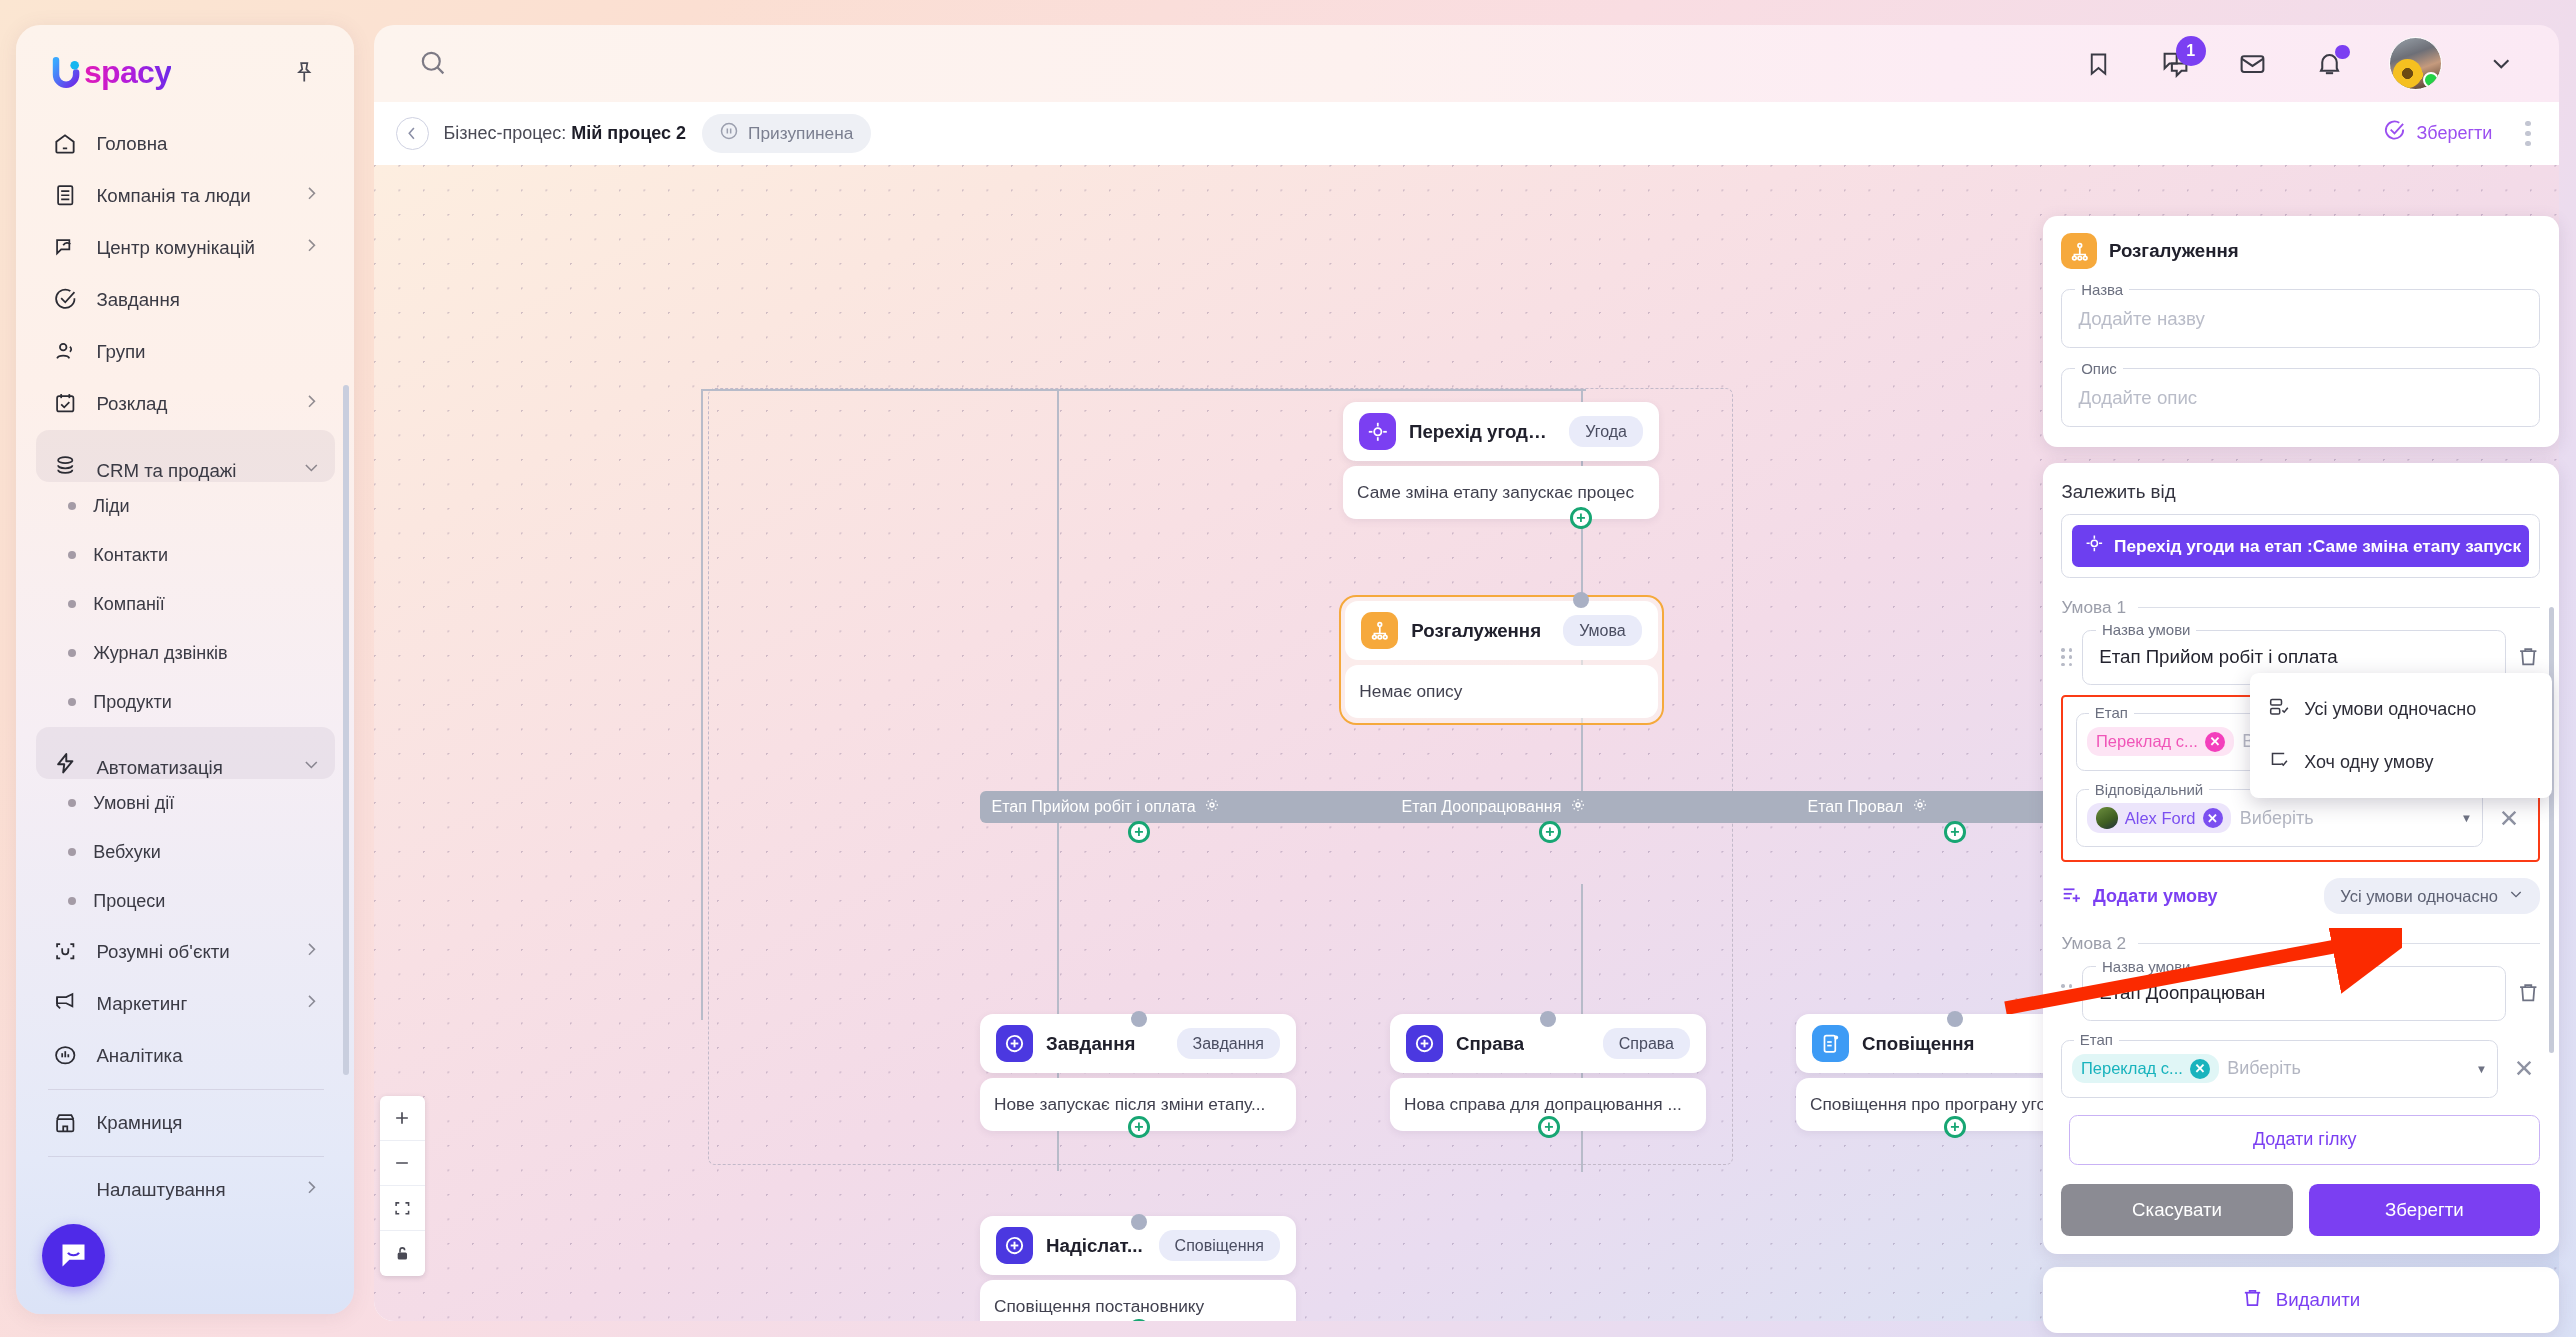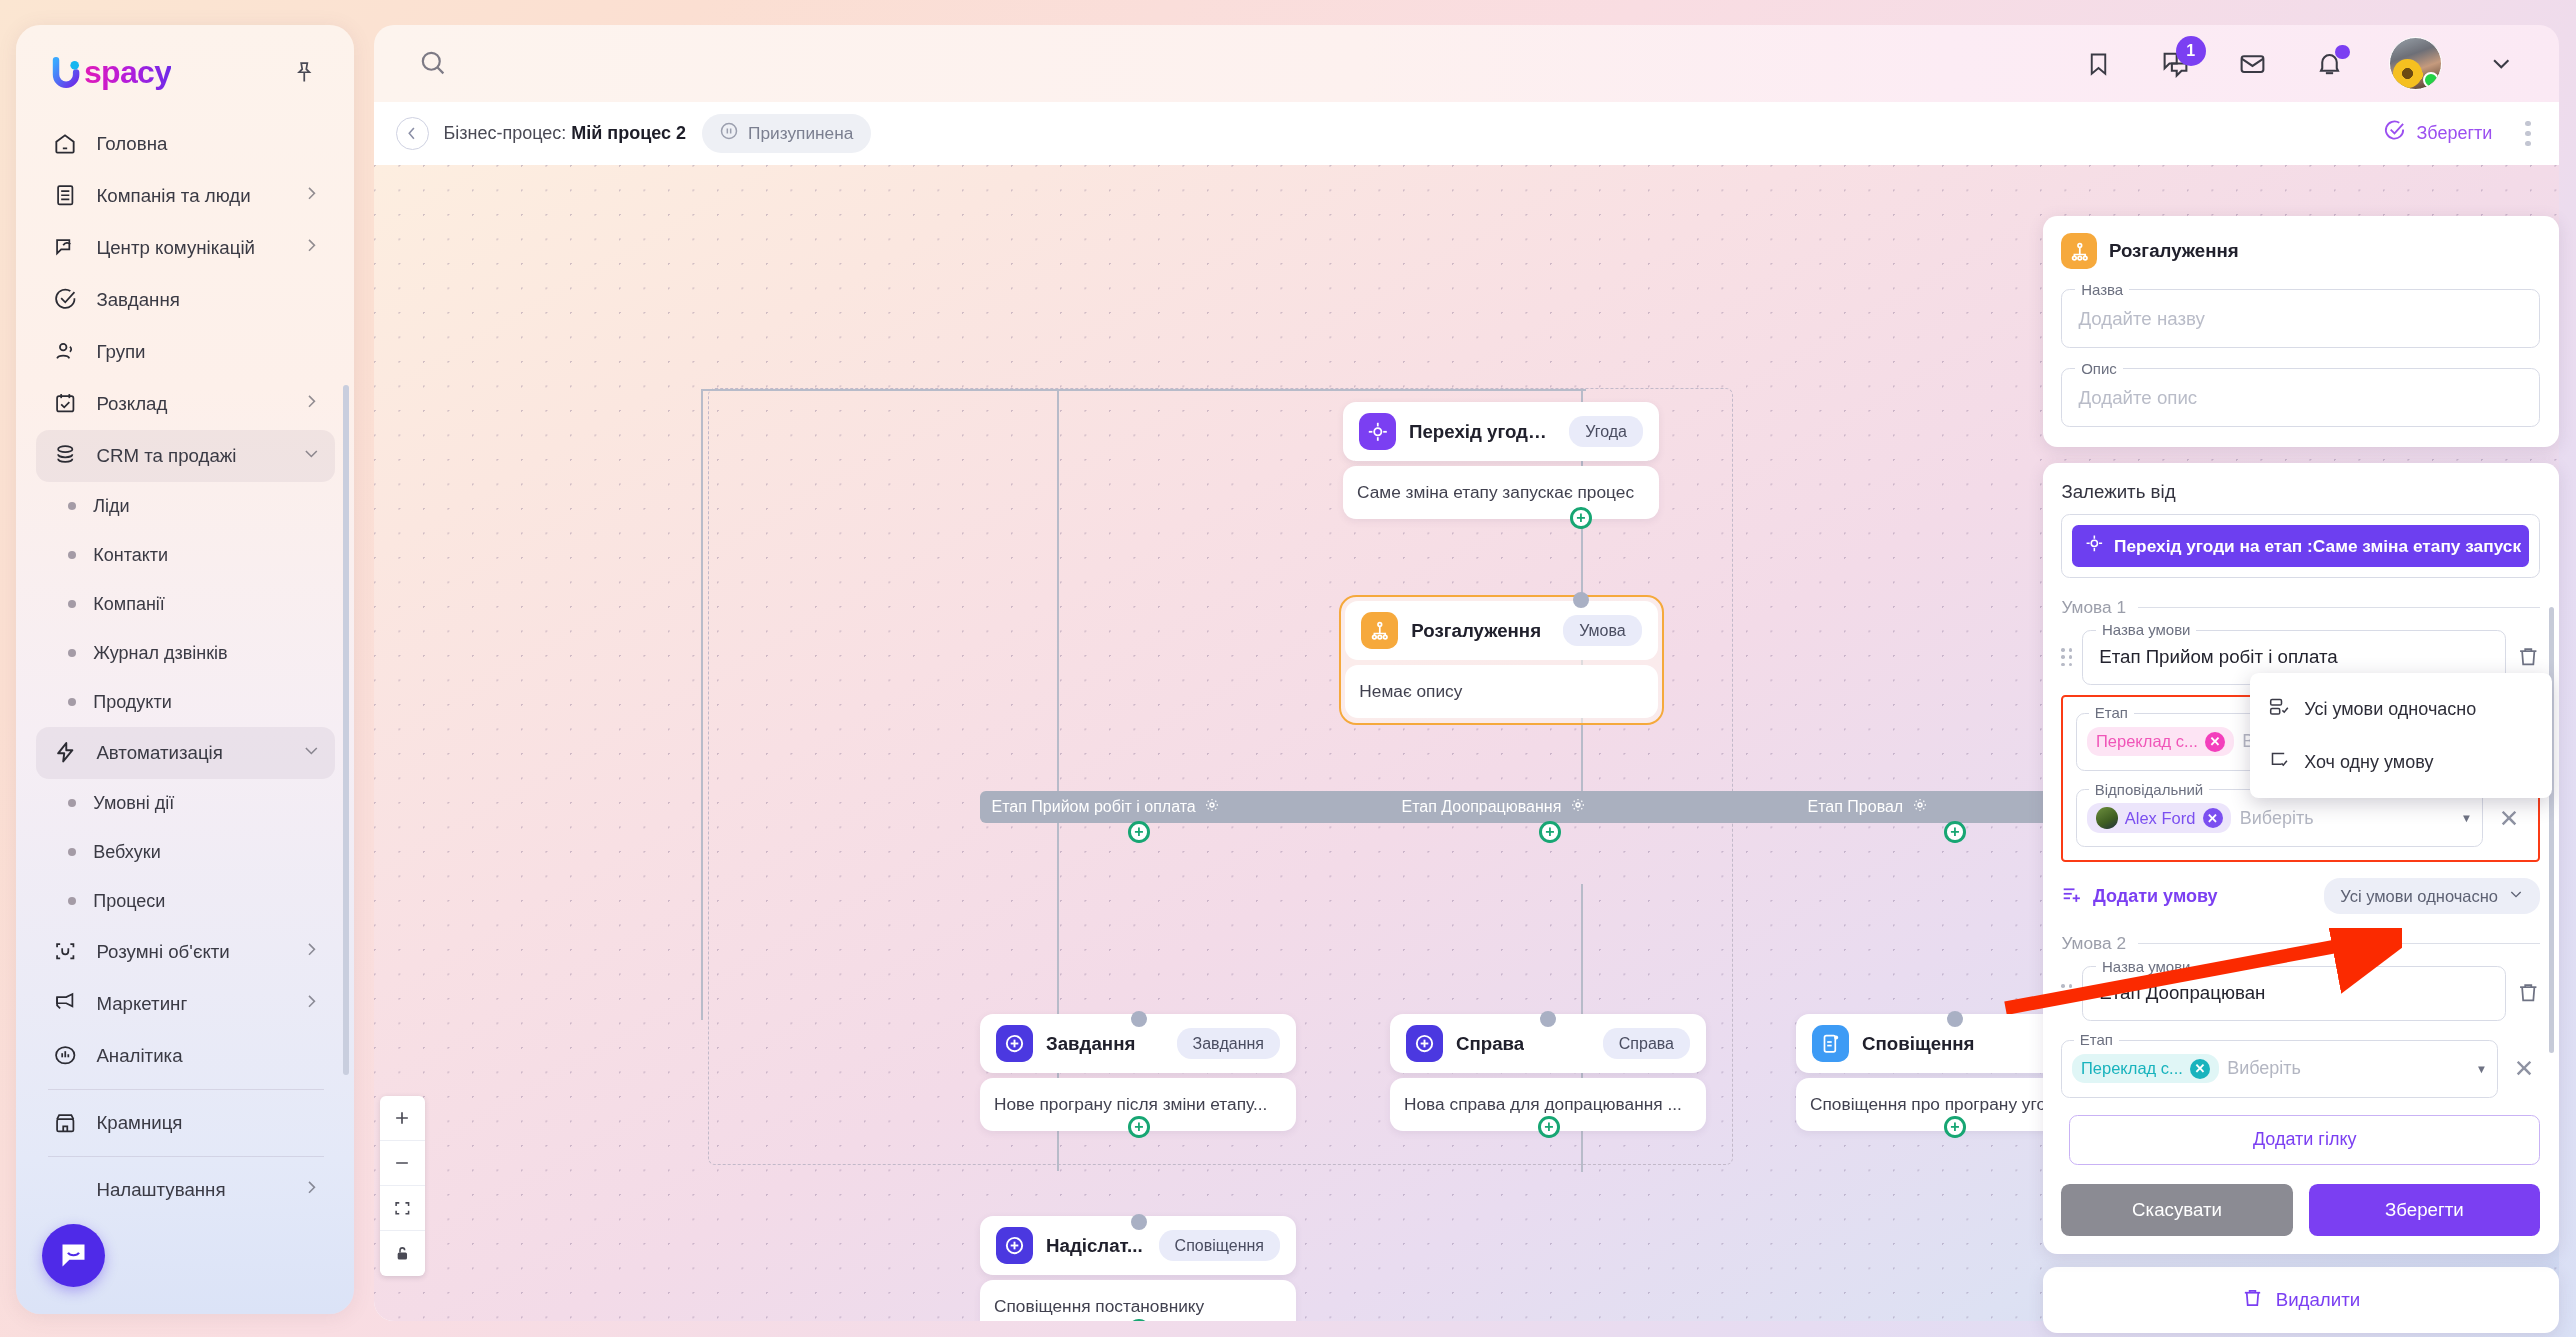--- a/index.html
+++ b/index.html
@@ -30,21 +30,21 @@
   .pin-btn{ width:33px;height:33px;display:flex;align-items:center;justify-content:center;cursor:pointer;}
 
   .nav{ margin-top:20px; padding:0 18.7px 0 20px; }
   .nav-item{
     display:flex; align-items:center; gap:16px;
     height:52px; padding:0 14.4px 0 14.4px; border-radius:13px; cursor:pointer;
     font-size:18.7px; color:#3a3a44;
   }
   .nav-item .ico{ width:30px;height:30px; display:flex;align-items:center;justify-content:center; flex:0 0 30px;}
   .nav-item .lbl{ flex:1; white-space:nowrap; }
-  .nav-item.active{ background:rgba(120,100,130,.09); }
+  .nav-item.active{ background:rgba(120,100,130,.09);align-items:flex-end; }
   .chev{ opacity:.6; }
   .sub-item{
     display:flex; align-items:center; gap:17.3px; height:49px; padding-left:32px;
     font-size:18px; color:#3a3a44; cursor:pointer;
   }
   .sub-item .dot{ width:8px;height:8px;border-radius:50%;background:#a49ba6;flex:0 0 8px;}
   .divider{ height:0.7px; background:rgba(120,100,130,.16); margin:7.2px 11.5px; }
   .chat-bubble{
     position:absolute; left:26px; bottom:27px; width:63px;height:63px;border-radius:50%;
     background:#4f2ae8; display:flex;align-items:center;justify-content:center;
@@ -648,21 +648,21 @@
           <span class="sq" style="background:#4b38e0">
             <svg width="23" height="23" viewBox="0 0 24 24" fill="none" stroke="#fff" stroke-width="2">
                 <circle cx="12" cy="12" r="8"></circle>
                 <line x1="12" y1="8" x2="12" y2="16"></line>
                 <line x1="8" y1="12" x2="16" y2="12"></line>
               </svg>
           </span>
           <span class="ttl">Завдання</span>
           <span class="tag">Завдання</span>
         </div>
-        <div class="body">Нове програну після зміни етапу...</div>
+        <div class="body">Нове запускає після зміни етапу...</div>
       </div>
       <div class="port" style="left:757px; top:846px;"></div>
       <div class="port green" style="left:754px; top:951px;"></div>
 
       <div class="node" style="left:1016px; top:849px;">
         <div class="head">
           <span class="sq" style="background:#4b38e0">
             <svg width="23" height="23" viewBox="0 0 24 24" fill="none" stroke="#fff" stroke-width="2">
                 <circle cx="12" cy="12" r="8"></circle>
                 <line x1="12" y1="8" x2="12" y2="16"></line>

